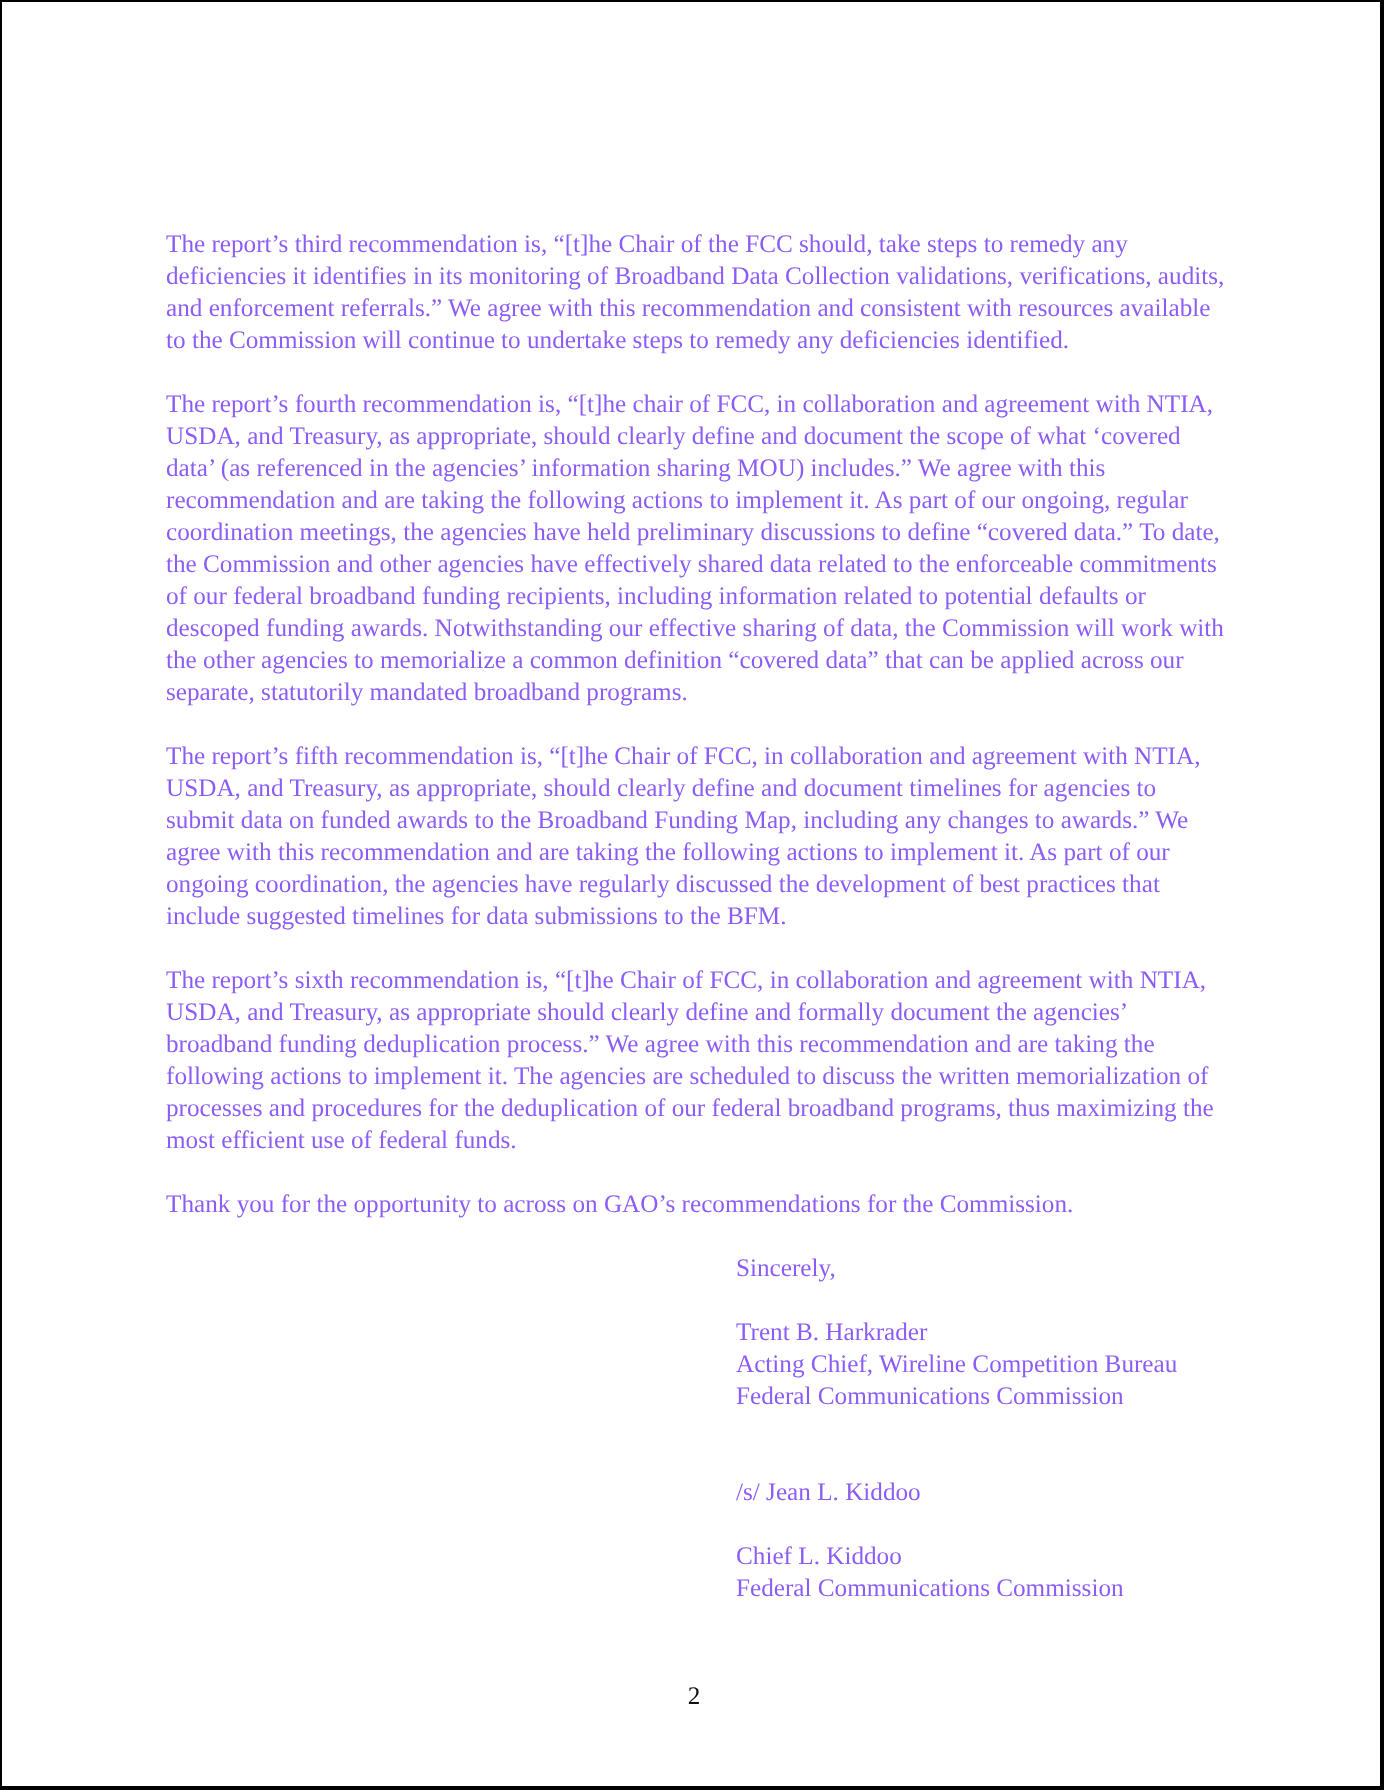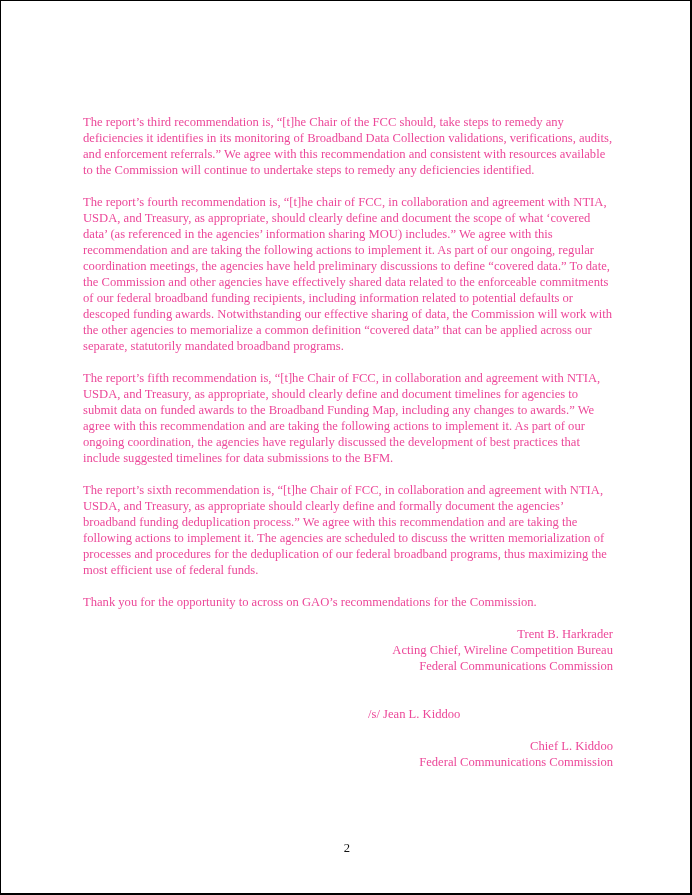--- a/index.html
+++ b/index.html
@@ -7,46 +7,47 @@
     .page {
       position: absolute; left: 0; top: 0;
       width: 692px; height: 895px; box-sizing: border-box;
       border-top: 1px solid #000; border-left: 1px solid #000;
       border-right: 2px solid #000; border-bottom: 2px solid #000;
       background: #fff;
     }
     .content {
       position: absolute; left: 82px; top: 113px; width: 530px;
       font-family: "Liberation Serif", "DejaVu Serif", serif;
-      font-size: 12.6px; line-height: 16px; color: #ec4899;
+      font-size: 12.6px; line-height: 16px; color: #8b5cf6;
     }
     .para { margin: 0 0 16px 0; }
     .closing { margin-left: 285px; }
     .closing p { margin: 0 0 16px 0; }
-    .closing .block { margin: 0 0 16px 0; text-align: right; }
+    .closing .block { margin: 0 0 16px 0; }
     .closing .block div { margin: 0; }
     .gap { height: 16px; }
     .page-number {
       position: absolute; left: 0; width: 692px; top: 840px; text-align: center;
       font-family: "Liberation Serif", "DejaVu Serif", serif;
       font-size: 12.6px; color: #111;
     }
   </style>
 </head>
 <body>
 
 <div class="page">
   <div class="content">
     <p class="para">The report’s third recommendation is, “[t]he Chair of the FCC should, take steps to remedy any deficiencies it identifies in its monitoring of Broadband Data Collection validations, verifications, audits, and enforcement referrals.”  We agree with this recommendation and consistent with resources available to the Commission will continue to undertake steps to remedy any deficiencies identified.</p>
     <p class="para">The report’s fourth recommendation is, “[t]he chair of FCC, in collaboration and agreement with NTIA, USDA, and Treasury, as appropriate, should clearly define and document the scope of what ‘covered data’ (as referenced in the agencies’ information sharing MOU) includes.”  We agree with this recommendation and are taking the following actions to implement it.  As part of our ongoing, regular coordination meetings, the agencies have held preliminary discussions to define “covered data.”  To date, the Commission and other agencies have effectively shared data related to the enforceable commitments of our federal broadband funding recipients, including information related to potential defaults or descoped funding awards.  Notwithstanding our effective sharing of data, the Commission will work with the other agencies to memorialize a common definition “covered data” that can be applied across our separate, statutorily mandated broadband programs.</p>
     <p class="para">The report’s fifth recommendation is, “[t]he Chair of FCC, in collaboration and agreement with NTIA, USDA, and Treasury, as appropriate, should clearly define and document timelines for agencies to submit data on funded awards to the Broadband Funding Map, including any changes to awards.”  We agree with this recommendation and are taking the following actions to implement it.  As part of our ongoing coordination, the agencies have regularly discussed the development of best practices that include suggested timelines for data submissions to the BFM.</p>
     <p class="para">The report’s sixth recommendation is, “[t]he Chair of FCC, in collaboration and agreement with NTIA, USDA, and Treasury, as appropriate should clearly define and formally document the agencies’ broadband funding deduplication process.”  We agree with this recommendation and are taking the following actions to implement it.  The agencies are scheduled to discuss the written memorialization of processes and procedures for the deduplication of our federal broadband programs, thus maximizing the most efficient use of federal funds.</p>
     <p class="para">Thank you for the opportunity to across on GAO’s recommendations for the Commission.</p>
 
     <div class="closing">
+      <p>Sincerely,</p>
       <div class="block">
         <div>Trent B. Harkrader</div>
         <div>Acting Chief, Wireline Competition Bureau</div>
         <div>Federal Communications Commission</div>
       </div>
       <div class="gap"></div>
       <p>/s/ Jean L. Kiddoo</p>
       <div class="block">
         <div>Chief L. Kiddoo</div>
         <div>Federal Communications Commission</div>

